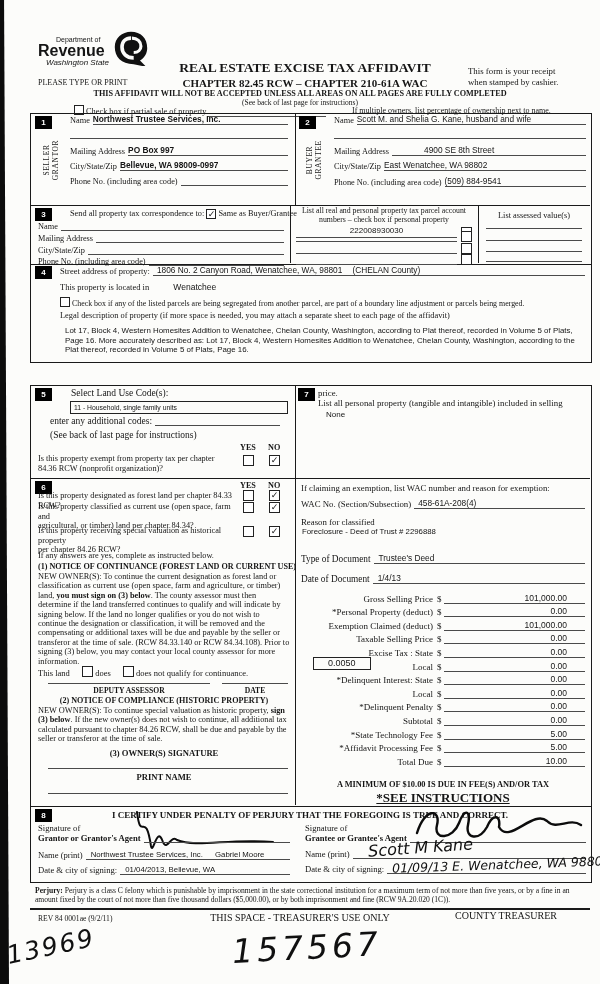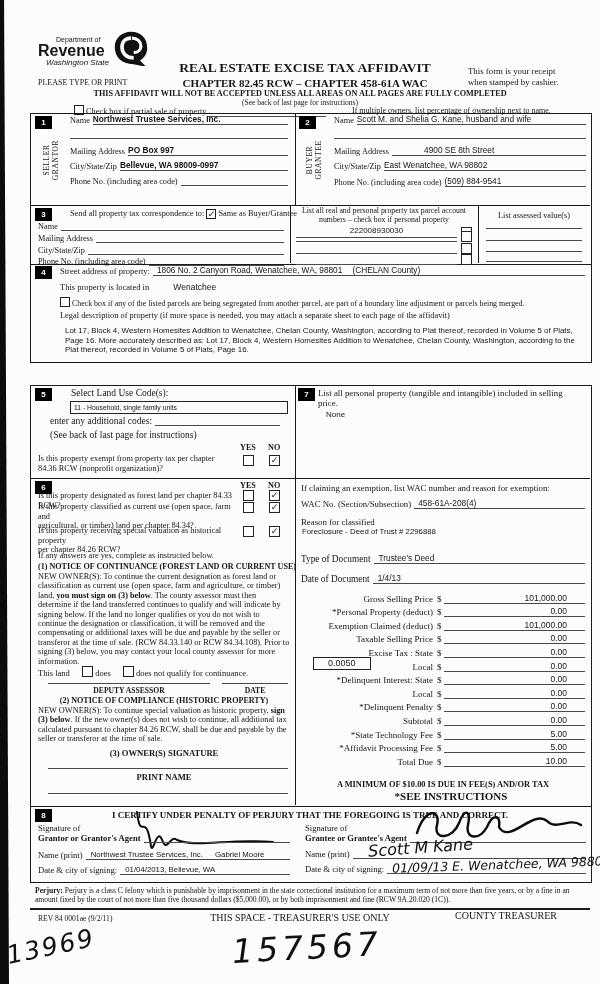--- a/index.html
+++ b/index.html
@@ -60,21 +60,21 @@
           <path d="M21 9 C27 9 31 13 31 18 C31 22 28 25 23 25" stroke="#fcfcfa" stroke-width="3.5" fill="none"></path>
         </svg>
       </span>
     </div>
   </div>
 
   <div class="abs serif" style="left:38px;top:78px;font-size:8px;">PLEASE TYPE OR PRINT</div>
 
   <div class="abs ctr" style="left:140px;top:60px;width:330px;">
     <div class="serif b" style="font-size:13.5px;">REAL ESTATE EXCISE TAX AFFIDAVIT</div>
-    <div class="serif b" style="font-size:11px;margin-top:1px;">CHAPTER 82.45 RCW – CHAPTER 458-61A WAC</div>
+    <div class="serif b" style="font-size:11px;margin-top:1px;">CHAPTER 82.45 RCW – CHAPTER 210-61A WAC</div>
   </div>
 
   <div class="abs serif" style="left:468px;top:66px;width:125px;font-size:8.8px;line-height:10.5px;">
     <div>This form is your receipt</div>
     <div>when stamped by cashier.</div>
   </div>
 
   <div class="abs serif b ctr" style="left:30px;top:89px;width:540px;font-size:8.2px;">THIS AFFIDAVIT WILL NOT BE ACCEPTED UNLESS ALL AREAS ON ALL PAGES ARE FULLY COMPLETED</div>
   <div class="abs serif ctr" style="left:30px;top:98px;width:540px;font-size:7.5px;">(See back of last page for instructions)</div>
 
@@ -275,22 +275,22 @@
   <div class="abs para" style="left:38px;top:706px;width:252px;">
     <span>NEW OWNER(S): To continue special valuation as historic property, </span><span class="b">sign (3) below</span><span>. If the new owner(s) does not wish to continue, all additional tax calculated pursuant to chapter 84.26 RCW, shall be due and payable by the seller or transferor at the time of sale.</span>
   </div>
   <div class="abs b ctr" style="left:38px;top:748px;width:252px;font-size:8.6px;">(3) OWNER(S) SIGNATURE</div>
   <div class="abs ul" style="left:48px;top:768px;width:240px;"></div>
   <div class="abs b ctr" style="left:38px;top:772px;width:252px;font-size:8.6px;">PRINT NAME</div>
   <div class="abs ul" style="left:48px;top:793px;width:240px;"></div>
 
   <div class="secnum" style="left:298px;top:388px;">7</div>
   <div class="abs serif" style="left:318px;top:388px;width:262px;font-size:8.8px;line-height:10px;">
+    <div>price.</div>
     <div>List all  personal property (tangible and intangible) included in selling</div>
-    <div>price.</div>
   </div>
   <div class="abs sans" style="left:326px;top:410px;font-size:8px;">None</div>
 
   <div class="abs serif" style="left:301px;top:483px;width:285px;font-size:8.8px;">If claiming an exemption, list WAC number and reason for exemption:</div>
   <div class="abs row" style="left:301px;top:498px;width:284px;font-size:8.8px;">
     <span>WAC No. (Section/Subsection)</span>
     <span class="fill"><span class="sans" style="font-size:8.3px;margin-left:4px;">458-61A-208(4)</span></span>
   </div>
   <div class="abs serif" style="left:301px;top:517px;font-size:8.8px;">Reason for classified</div>
   <div class="abs sans" style="left:302px;top:527px;font-size:7.8px;">Foreclosure - Deed of Trust # 2296888</div>
@@ -367,21 +367,21 @@
         <span class="fee-line"><span class="fee-value">5.00</span></span>
       </div>
       <div class="fee-row">
         <span class="fee-label">Total Due</span>
         <span class="fee-dollar">$</span>
         <span class="fee-line"><span class="fee-value">10.00</span></span>
       </div>
     </div>
 
   <div class="abs b ctr" style="left:298px;top:780px;width:290px;font-size:8.4px;text-align:center;">A MINIMUM OF $10.00 IS DUE IN FEE(S) AND/OR TAX</div>
-  <div class="abs b ctr" style="left:306px;top:790px;width:290px;font-size:11px;">*SEE INSTRUCTIONS</div>
+  <div class="abs b ctr" style="left:298px;top:790px;width:290px;font-size:13px;text-decoration:underline;">*SEE INSTRUCTIONS</div>
 
   <div class="box" style="left:30px;top:805px;width:560px;height:77px;border-top:none;"></div>
   <div class="secnum" style="left:35px;top:809px;">8</div>
   <div class="abs b ctr" style="left:60px;top:810px;width:500px;font-size:9px;">I CERTIFY UNDER PENALTY OF PERJURY THAT THE FOREGOING IS TRUE AND CORRECT.</div>
 
   <svg class="abs" style="left:105px;top:806px;" width="190" height="46" viewBox="0 0 190 46">
     <path d="M32 6 C36 38 40 2 46 40 C48 50 52 18 58 36 C62 46 66 28 72 34 C92 42 124 32 168 36" stroke="#0c0c0c" stroke-width="2" fill="none" stroke-linecap="round"></path>
   </svg>
 
   <svg class="abs" style="left:405px;top:799px;" width="185" height="52" viewBox="0 0 185 52">

